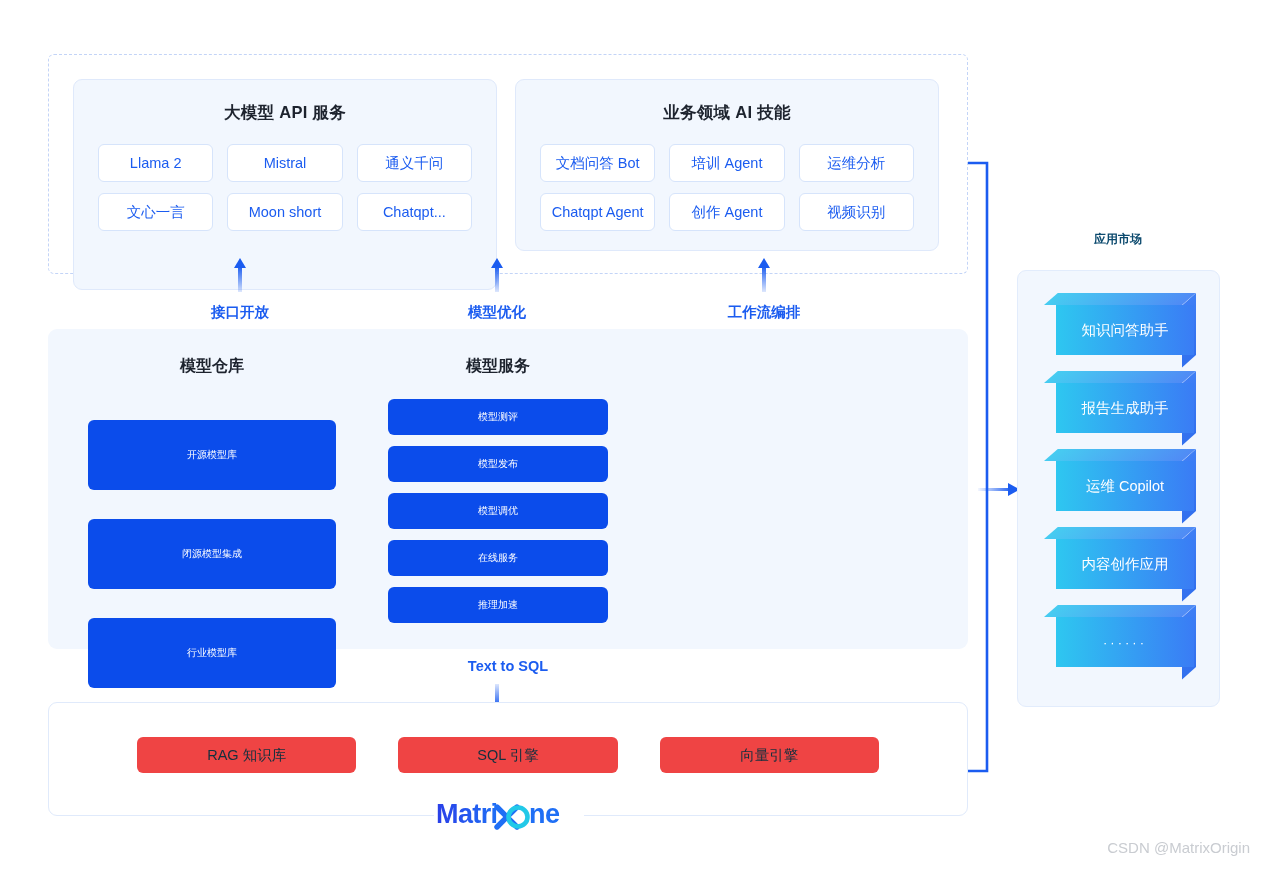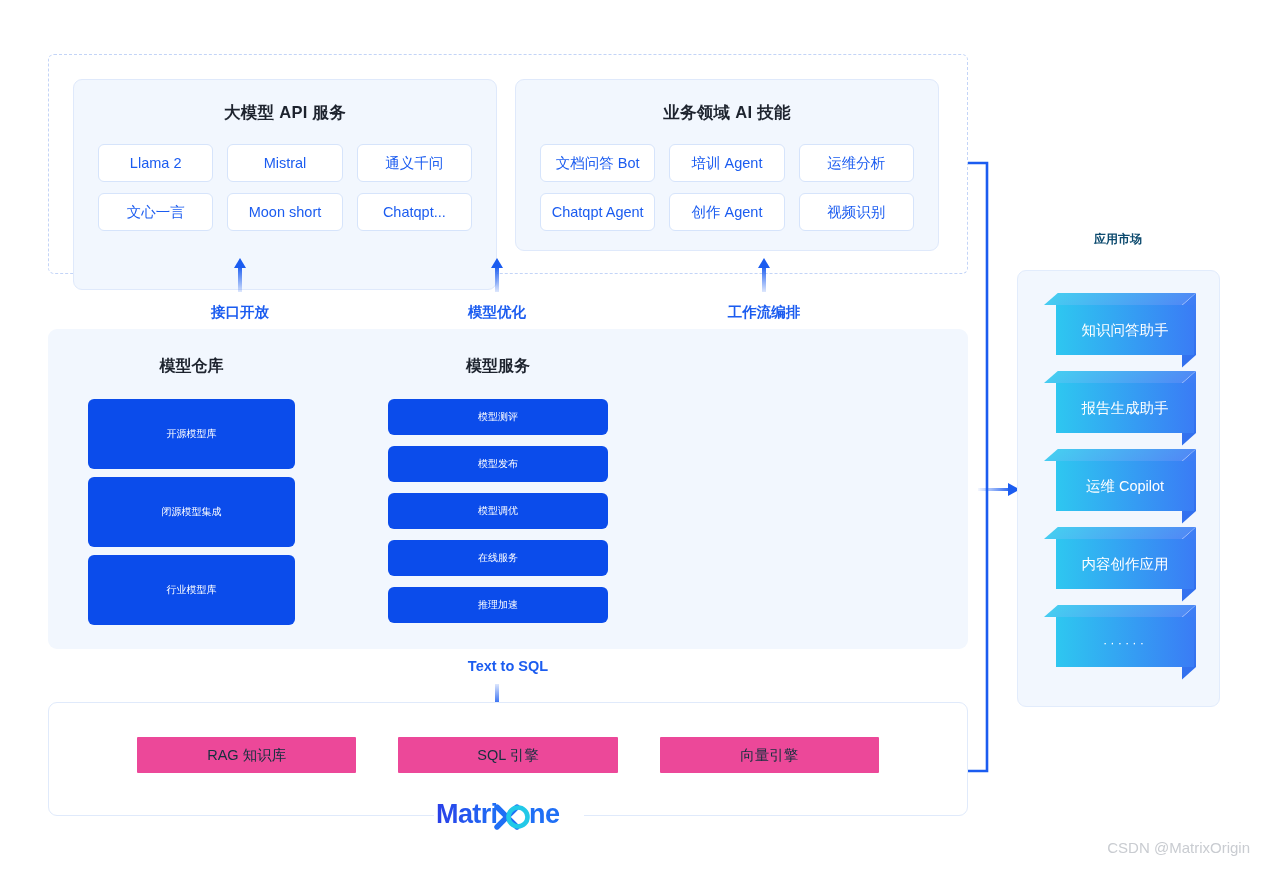--- a/index.html
+++ b/index.html
@@ -94,21 +94,21 @@
     height: 320px;
     background: #f2f7fe;
     border-radius: 9px;
     box-sizing: border-box;
   }
   .col {
     position: absolute;
     top: 0;
     height: 100%;
   }
-  #col-repo  { left: 40px;  width: 207px; }
+  #col-repo  { left: 40px;  width: 248px; }
   #col-serve { left: 340px; width: 220px; }
   #col-work  { left: 602px; width: 256px; }
 
   .col-title {
     text-align: center;
     font-size: 16px;
     color: #1d232e;
     font-weight: 700;
     margin-top: 27px;
   }
@@ -121,21 +121,21 @@
     background: #0b4ceb;
     border-radius: 6px;
     color: #ffffff;
     display: flex;
     align-items: center;
     justify-content: center;
     font-size: 10px;
     font-weight: 500;
     white-space: nowrap;
   }
-  #col-repo  .blue-box { height: 70px; margin-bottom: 8px; }
+  #col-repo  .blue-box { height: 70px; margin-bottom: 8px; margin-top: 21px; }
   #col-serve .blue-box { height: 36px; margin-bottom: 11px; }
   #col-work  .blue-box { height: 44px; margin-bottom: 14px; font-size: 15px; }
 
   
   #text-to-sql-label {
     position: absolute;
     left: 508px;
     top: 658px;
     transform: translateX(-50%);
     font-size: 14.5px;
@@ -165,22 +165,22 @@
   }
   .engine-row {
     display: flex;
     gap: 42px;
     padding: 34px 88px 0 88px;
     box-sizing: border-box;
   }
   .cyan-box {
     flex: 1;
     height: 36px;
-    background: #ec4899;
-    border-radius: 1px;
+    background: #ef4444;
+    border-radius: 6px;
     display: flex;
     align-items: center;
     justify-content: center;
     font-size: 14.5px;
     font-weight: 500;
     color: #14303e;
     white-space: nowrap;
   }
 
   

